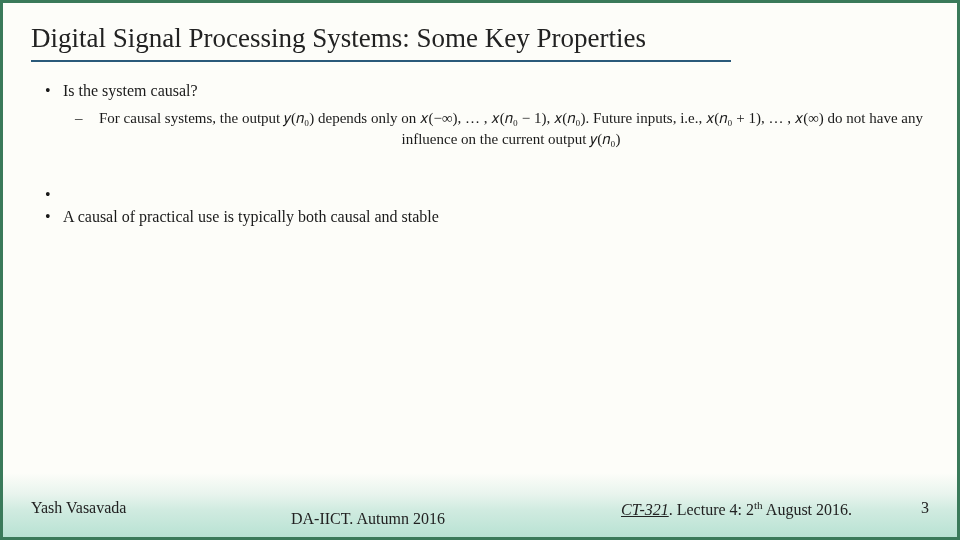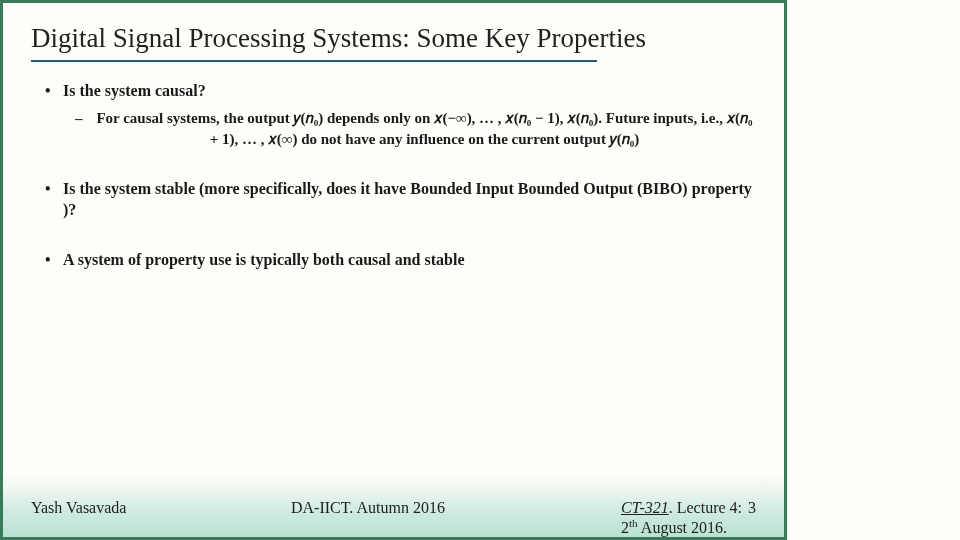--- a/index.html
+++ b/index.html
@@ -3,21 +3,21 @@
 <meta charset="utf-8">
 <style>
   * { margin: 0; padding: 0; box-sizing: border-box; }
   html, body { width: 960px; height: 540px; overflow: hidden; }
   body {
     font-family: Georgia, 'Times New Roman', serif;
     background: #fdfdfa;
     position: relative;
   }
   .slide {
-    width: 787px;
+    width: 960px;
     height: 540px;
     background: linear-gradient(to bottom, #fdfdf9 0%, #fdfdf9 88%, #e8f4ed 92%, #d0ebe0 95%, #b8e2d3 100%);
     border: 3px solid #3a7a5a;
     position: relative;
     padding: 20px 28px 0 28px;
   }
   .title {
     font-family: 'Palatino Linotype', Palatino, Georgia, serif;
     font-size: 27px;
     font-weight: normal;
@@ -27,21 +27,20 @@
   }
   .title-rule {
     border: none;
     border-bottom: 2px solid #2a5a7a;
     margin-bottom: 18px;
     width: 78%;
   }
   ul.bullets {
     list-style: none;
     padding-left: 14px;
-    font-weight: bold;
   }
   ul.bullets > li {
     font-family: 'Palatino Linotype', Palatino, Georgia, serif;
     font-size: 16px;
     color: #1a1a1a;
     margin-bottom: 6px;
     position: relative;
     padding-left: 18px;
     line-height: 1.35;
   }
@@ -79,21 +78,21 @@
     bottom: 20px;
     left: 28px;
     right: 28px;
     display: flex;
     justify-content: space-between;
     align-items: baseline;
     font-family: 'Palatino Linotype', Palatino, Georgia, serif;
     font-size: 16px;
     color: #222;
   }
-  .footer .center { position: absolute; left: 260px; }
+  .footer .center { position: absolute; left: 260px; margin-top: 11px; }
   .footer .right-group { position: absolute; left: 590px; }
   .footer .pagenum { position: absolute; right: 0; }
   .underline { text-decoration: underline; font-style: italic; }
   sup { font-size: 0.7em; text-align: center; }
 </style>
 </head>
 <body>
 
 <div class="slide">
 
@@ -106,30 +105,29 @@
       <ul class="sub">
         <li>For causal systems, the output 𝑦(𝑛₀) depends only on 𝑥(−∞), … , 𝑥(𝑛₀ − 1), 𝑥(𝑛₀). Future inputs, i.e., 𝑥(𝑛₀ + 1), … , 𝑥(∞) do not have any influence on the current output 𝑦(𝑛₀)</li>
       </ul>
     </li>
   </ul>
 
   <div class="spacer"></div>
 
   <ul class="bullets">
     <li>
-      <span>Is the system stable (more specifically, does it have Bounded Input Bounded Output (BIBO) property )?</span>
       <ul class="sub">
       </ul>
     </li>
   </ul>
 
   <div class="spacer"></div>
 
   <ul class="bullets">
-    <li>A system of property use is typically both causal and stable</li>
+    <li>A causal of practical use is typically both causal and stable</li>
   </ul>
 
   <div class="footer">
     <span>Yash Vasavada</span>
     <span class="center">DA-IICT.  Autumn 2016</span>
     <span class="right-group">
       <span class="underline">CT-321</span><span>.  Lecture 4:  2</span><sup>th</sup><span> August 2016.</span>
     </span>
     <span class="pagenum">3</span>
   </div>

